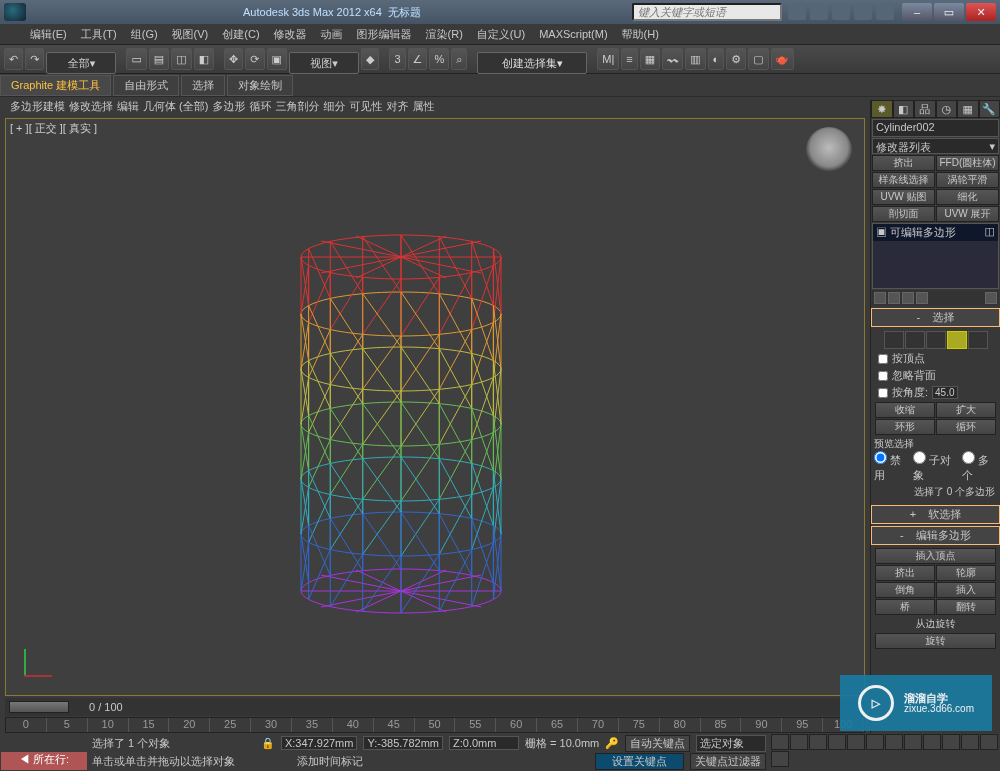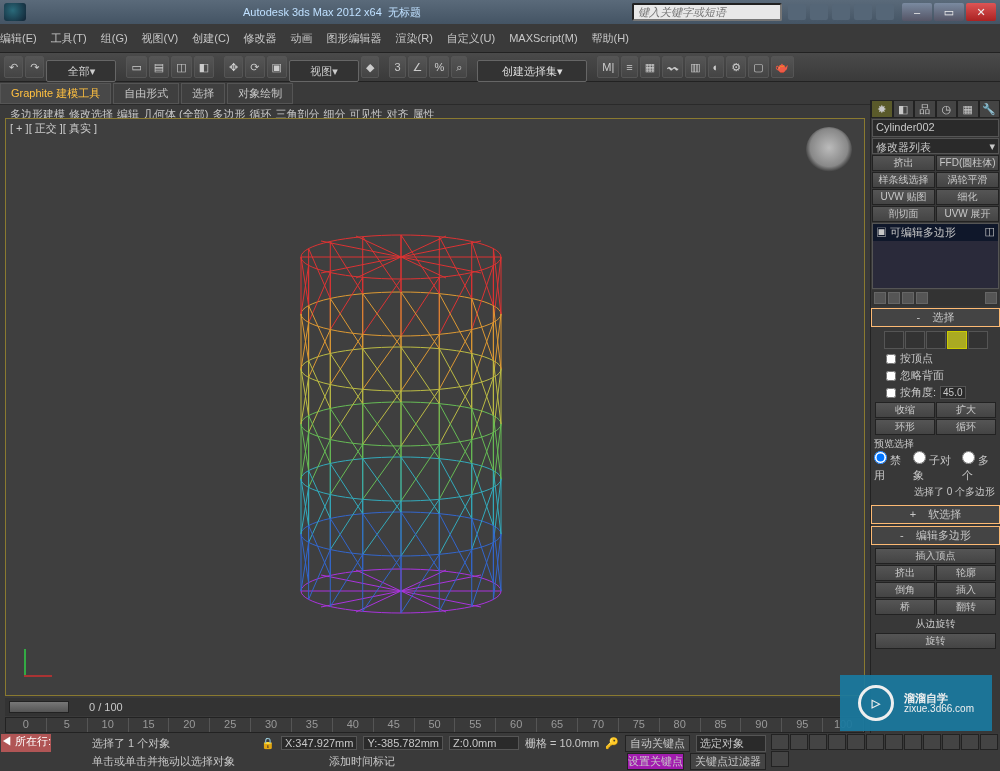--- a/index.html
+++ b/index.html
@@ -10,21 +10,21 @@
 .titlebar .app-icon { width: 22px; height: 18px; background: radial-gradient(circle at 40% 40%, #2a6a7a, #123); border-radius: 3px; margin-right: 6px; }
 .titlebar .title-center { flex: 1; text-align: center; color: #bfe0ff; }
 .titlebar .search-pill { width: 150px; height: 18px; background: #e8e8e8; border-radius: 2px; color: #888; padding: 0 4px; font-style: italic; }
 .titlebar .tb-icons { display: flex; gap: 4px; margin: 0 6px; }
 .titlebar .tb-icons span { width: 18px; height: 16px; background: #556677; border-radius: 2px; display: inline-block; }
 .winbtns { display: flex; margin-left: auto; }
 .winbtns div { width: 30px; height: 18px; margin-left: 2px; background: linear-gradient(#7a8aa0,#556); border-radius: 2px; display: flex; align-items: center; justify-content: center; color: #eee; }
 .winbtns .close { background: linear-gradient(#d55,#a22); }
 
 
-.menubar { height: 28px; background: #3a3a3a; display: flex; gap: 14px; align-items: center; }
+.menubar { height: 20px; background: #3a3a3a; display: flex; padding-left: 30px; gap: 14px; align-items: center; }
 .menubar span { cursor: default; white-space: nowrap; }
 
 
 .maintool { height: 30px; background: linear-gradient(#4a4a4a,#3a3a3a); border-top: 1px solid #222; border-bottom: 1px solid #222; display: flex; align-items: center; padding: 0 4px; gap: 2px; }
 .maintool .btn, .maintool .sep { height: 22px; border: 1px solid #555; background: linear-gradient(#555,#444); border-radius: 2px; display: flex; align-items: center; justify-content: center; padding: 0 4px; color: #ccc; }
 .maintool .sel { background: #333; border: 1px solid #666; margin-top: 8px; }
 .maintool .wide { min-width: 70px; }
 .maintool .gap { width: 6px; }
 
 
@@ -56,33 +56,33 @@
 .cmdpanel .pbtn { flex: 1; height: 16px; background: linear-gradient(#555,#444); border: 1px solid #222; text-align: center; font-size: 10px; overflow: hidden; }
 .cmdpanel .stack { height: 66px; background: #2a2a3a; border: 1px solid #555; margin: 1px; }
 .cmdpanel .stack .item { background: #0f172a; padding: 1px 3px; font-size: 10px; display: flex; justify-content: space-between; }
 .cmdpanel .pinrow { height: 16px; margin: 1px; background: #333; display: flex; gap: 2px; align-items: center; padding: 0 2px; }
 .cmdpanel .pinrow .pin { width: 12px; height: 12px; background: #555; border: 1px solid #666; }
 .cmdpanel .rollout-hdr { background: #444; border: 1px solid #fdba74; padding: 1px 4px; text-align: center; margin-top: 2px; }
 .cmdpanel .rollout-body { padding: 2px 3px; }
 .cmdpanel .subobj { display: flex; gap: 1px; margin: 2px 0; justify-content: center; }
 .cmdpanel .so { width: 20px; height: 18px; border: 1px solid #555; background: #333; }
 .cmdpanel .so.on { background: #aa2; border-color: #cc0; }
-.cmdpanel .chk { display: flex; align-items: center; gap: 4px; margin: 2px 12px; font-size: 10px; }
+.cmdpanel .chk { display: flex; align-items: center; gap: 4px; margin: 2px 4px; font-size: 10px; }
 .cmdpanel .chk input { width: 10px; height: 10px; }
 .cmdpanel .radios { display: flex; gap: 4px; font-size: 10px; }
 .cmdpanel .num { background: #2a2a2a; border: 1px solid #555; padding: 0 2px; font-size: 10px; }
 .cmdpanel .count { text-align: right; font-size: 10px; padding: 2px; }
 
 
 .trackbar { position: absolute; left: 5px; right: 135px; bottom: 55px; height: 18px; background: #333; display: flex; align-items: center; }
 .trackbar .slider { width: 60px; height: 12px; background: linear-gradient(#777,#555); border: 1px solid #222; margin-left: 4px; }
 .timeline { position: absolute; left: 5px; right: 135px; bottom: 38px; height: 16px; background: #3a3a3a; border: 1px solid #222; display: flex; font-size: 9px; }
 .timeline span { flex: 1; border-right: 1px solid #555; text-align: center; color: #999; }
 .status { position: absolute; left: 0; right: 0; bottom: 0; height: 38px; background: #3a3a3a; display: flex; }
-.status .left { width: 88px; display: flex; }
+.status .left { width: 88px; display: flex; flex-direction: column; }
 .status .left .tag { height: 18px; margin: 1px; background: #b05555; color: #fff; text-align: center; }
 .status .mid { flex: 1; display: flex; flex-direction: column; padding: 1px 4px; }
 .status .mid .row { display: flex; gap: 6px; align-items: center; font-size: 10px; height: 18px; }
 .status .coord { background: #2a2a2a; border: 1px solid #555; padding: 0 3px; min-width: 70px; display: flex; }
 .status .right { width: 230px; display: flex; flex-wrap: wrap; gap: 1px; align-content: flex-start; padding: 1px; }
 .status .right .cb { width: 18px; height: 16px; background: #444; border: 1px solid #222; }
 
 
 .watermark { position: absolute; right: 8px; bottom: 40px; background: #1a7aa0; color: #fff; padding: 10px 18px; display: flex; align-items: center; gap: 10px; font-size: 24px; font-weight: bold; opacity: 0.92; }
 .watermark .logo { width: 36px; height: 36px; border: 3px solid #fff; border-radius: 50%; display: flex; align-items: center; justify-content: center; }
@@ -570,21 +570,21 @@
       <span>栅格 = 10.0mm</span>
       <span>🔑</span>
       <span class="pbtn" style="padding:0 4px;background:#444;border:1px solid #222">自动关键点</span>
       <span class="coord">选定对象</span>
     </div>
     <div class="row">
       <span>单击或单击并拖动以选择对象</span>
       <span style="flex:1"></span>
       <span>添加时间标记</span>
       <span style="width:220px"></span>
-      <span class="pbtn" style="padding:0 0;background:#a21caf;border:1px solid #222">设置关键点</span>
+      <span class="pbtn" style="padding:0 16px;background:#0c4a6e;border:1px solid #222">设置关键点</span>
       <span class="pbtn" style="padding:0 4px;background:#444;border:1px solid #222">关键点过滤器</span>
     </div>
   </div>
   <div class="right">
     <div class="cb"></div>
     <div class="cb"></div>
     <div class="cb"></div>
     <div class="cb"></div>
     <div class="cb"></div>
     <div class="cb"></div>

